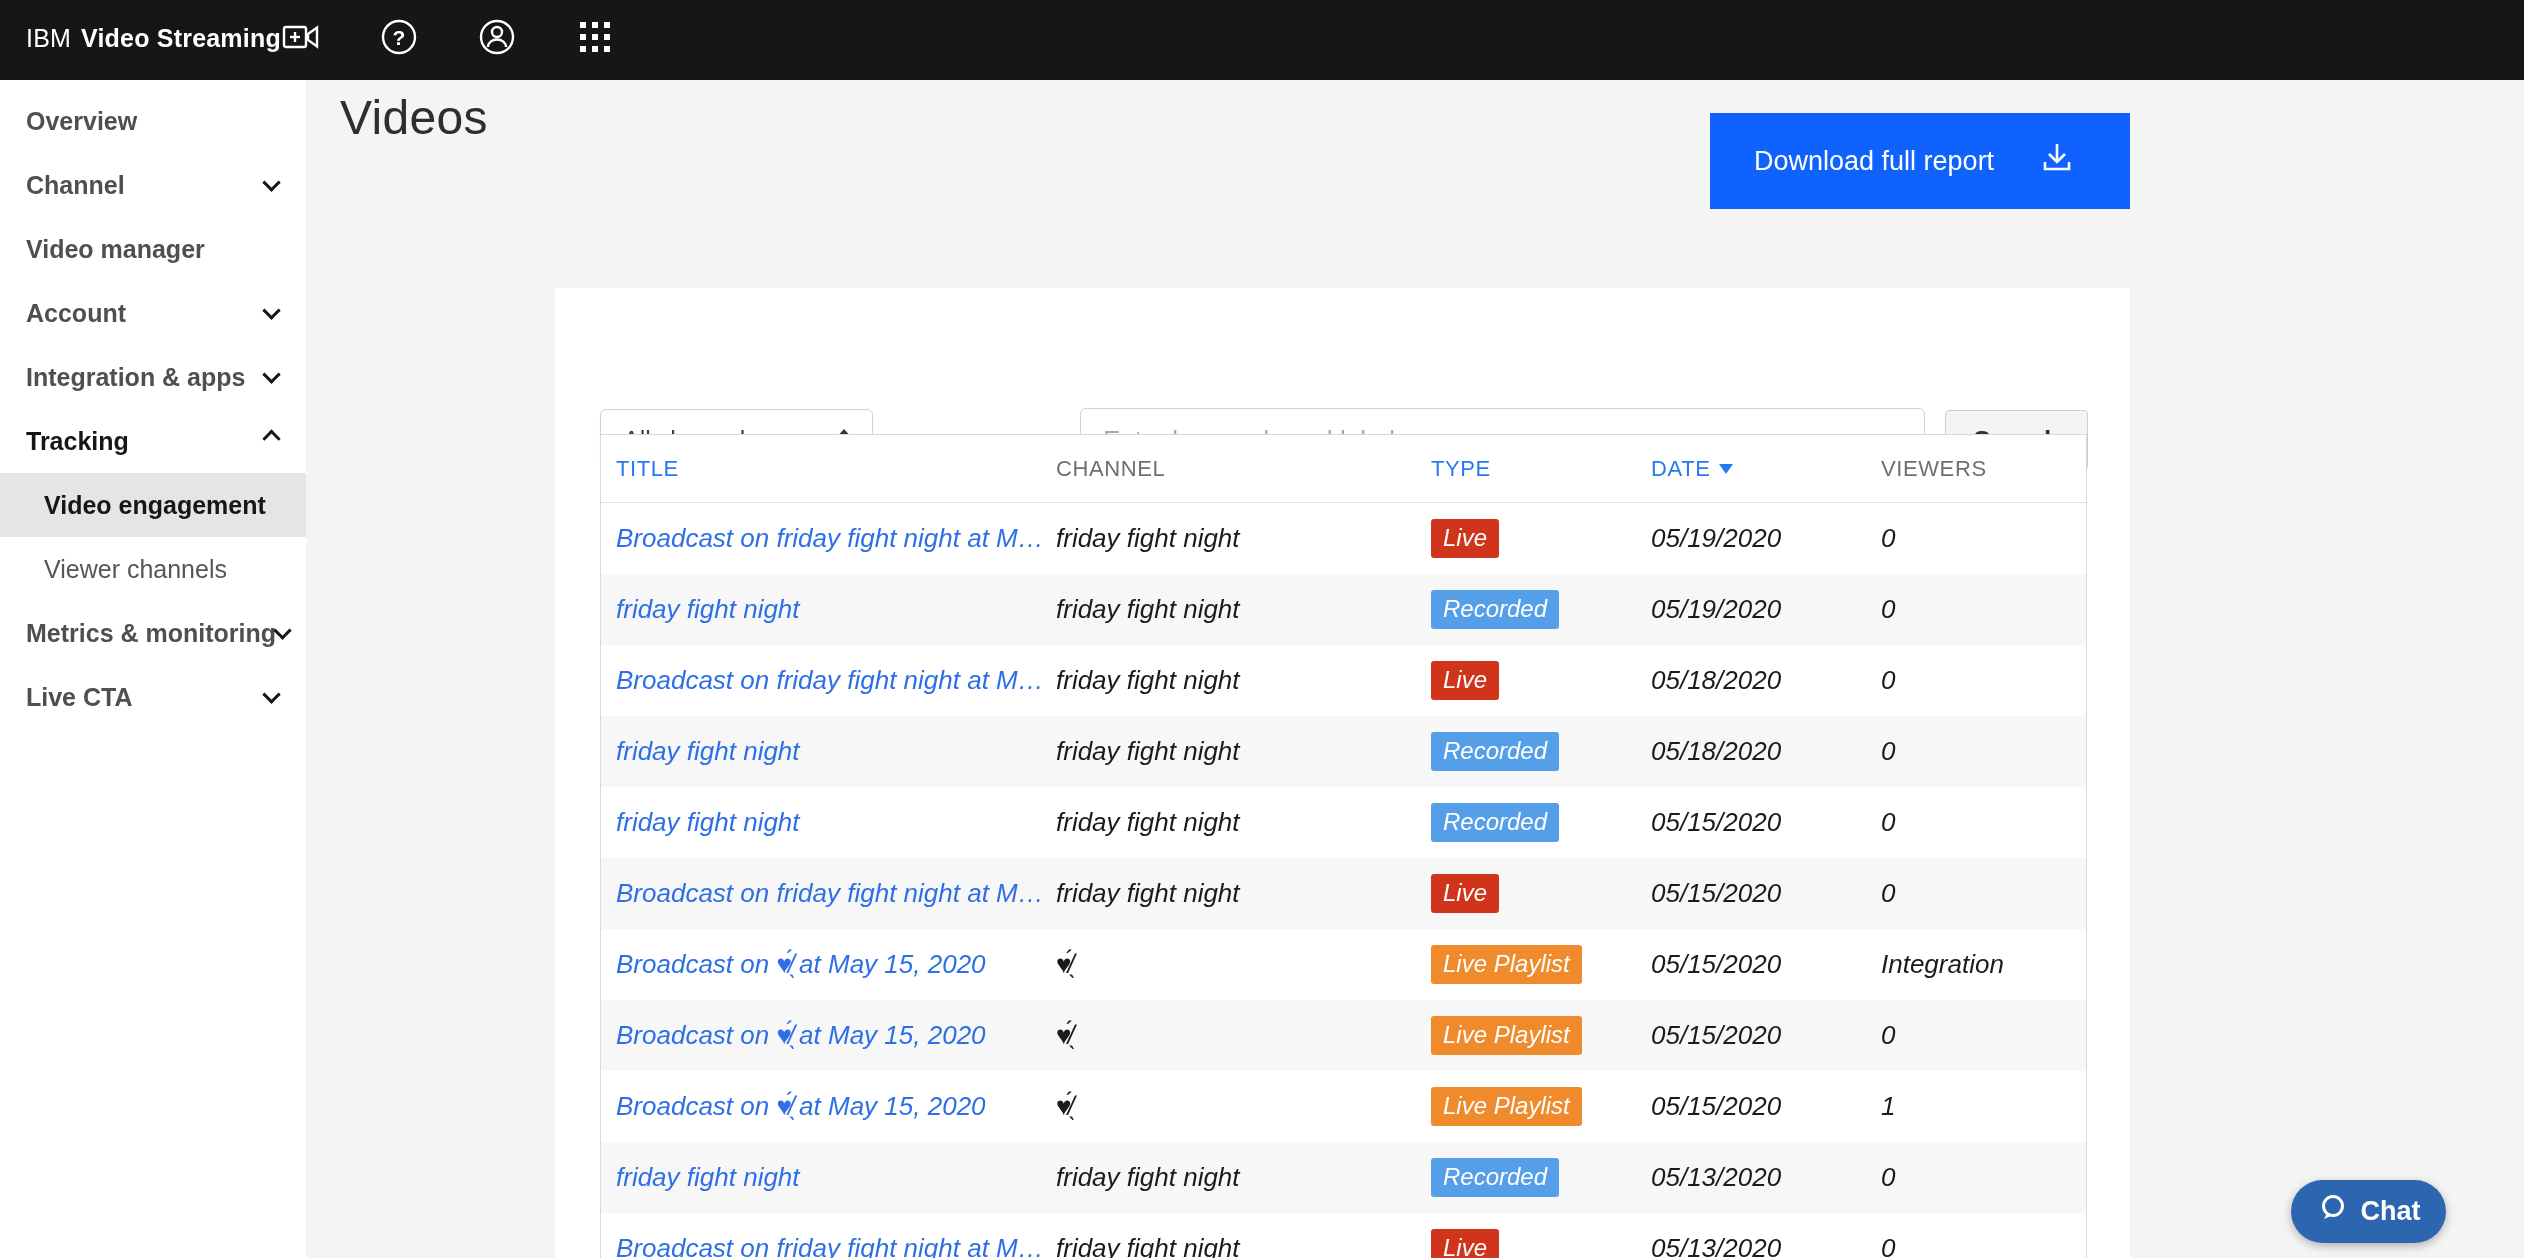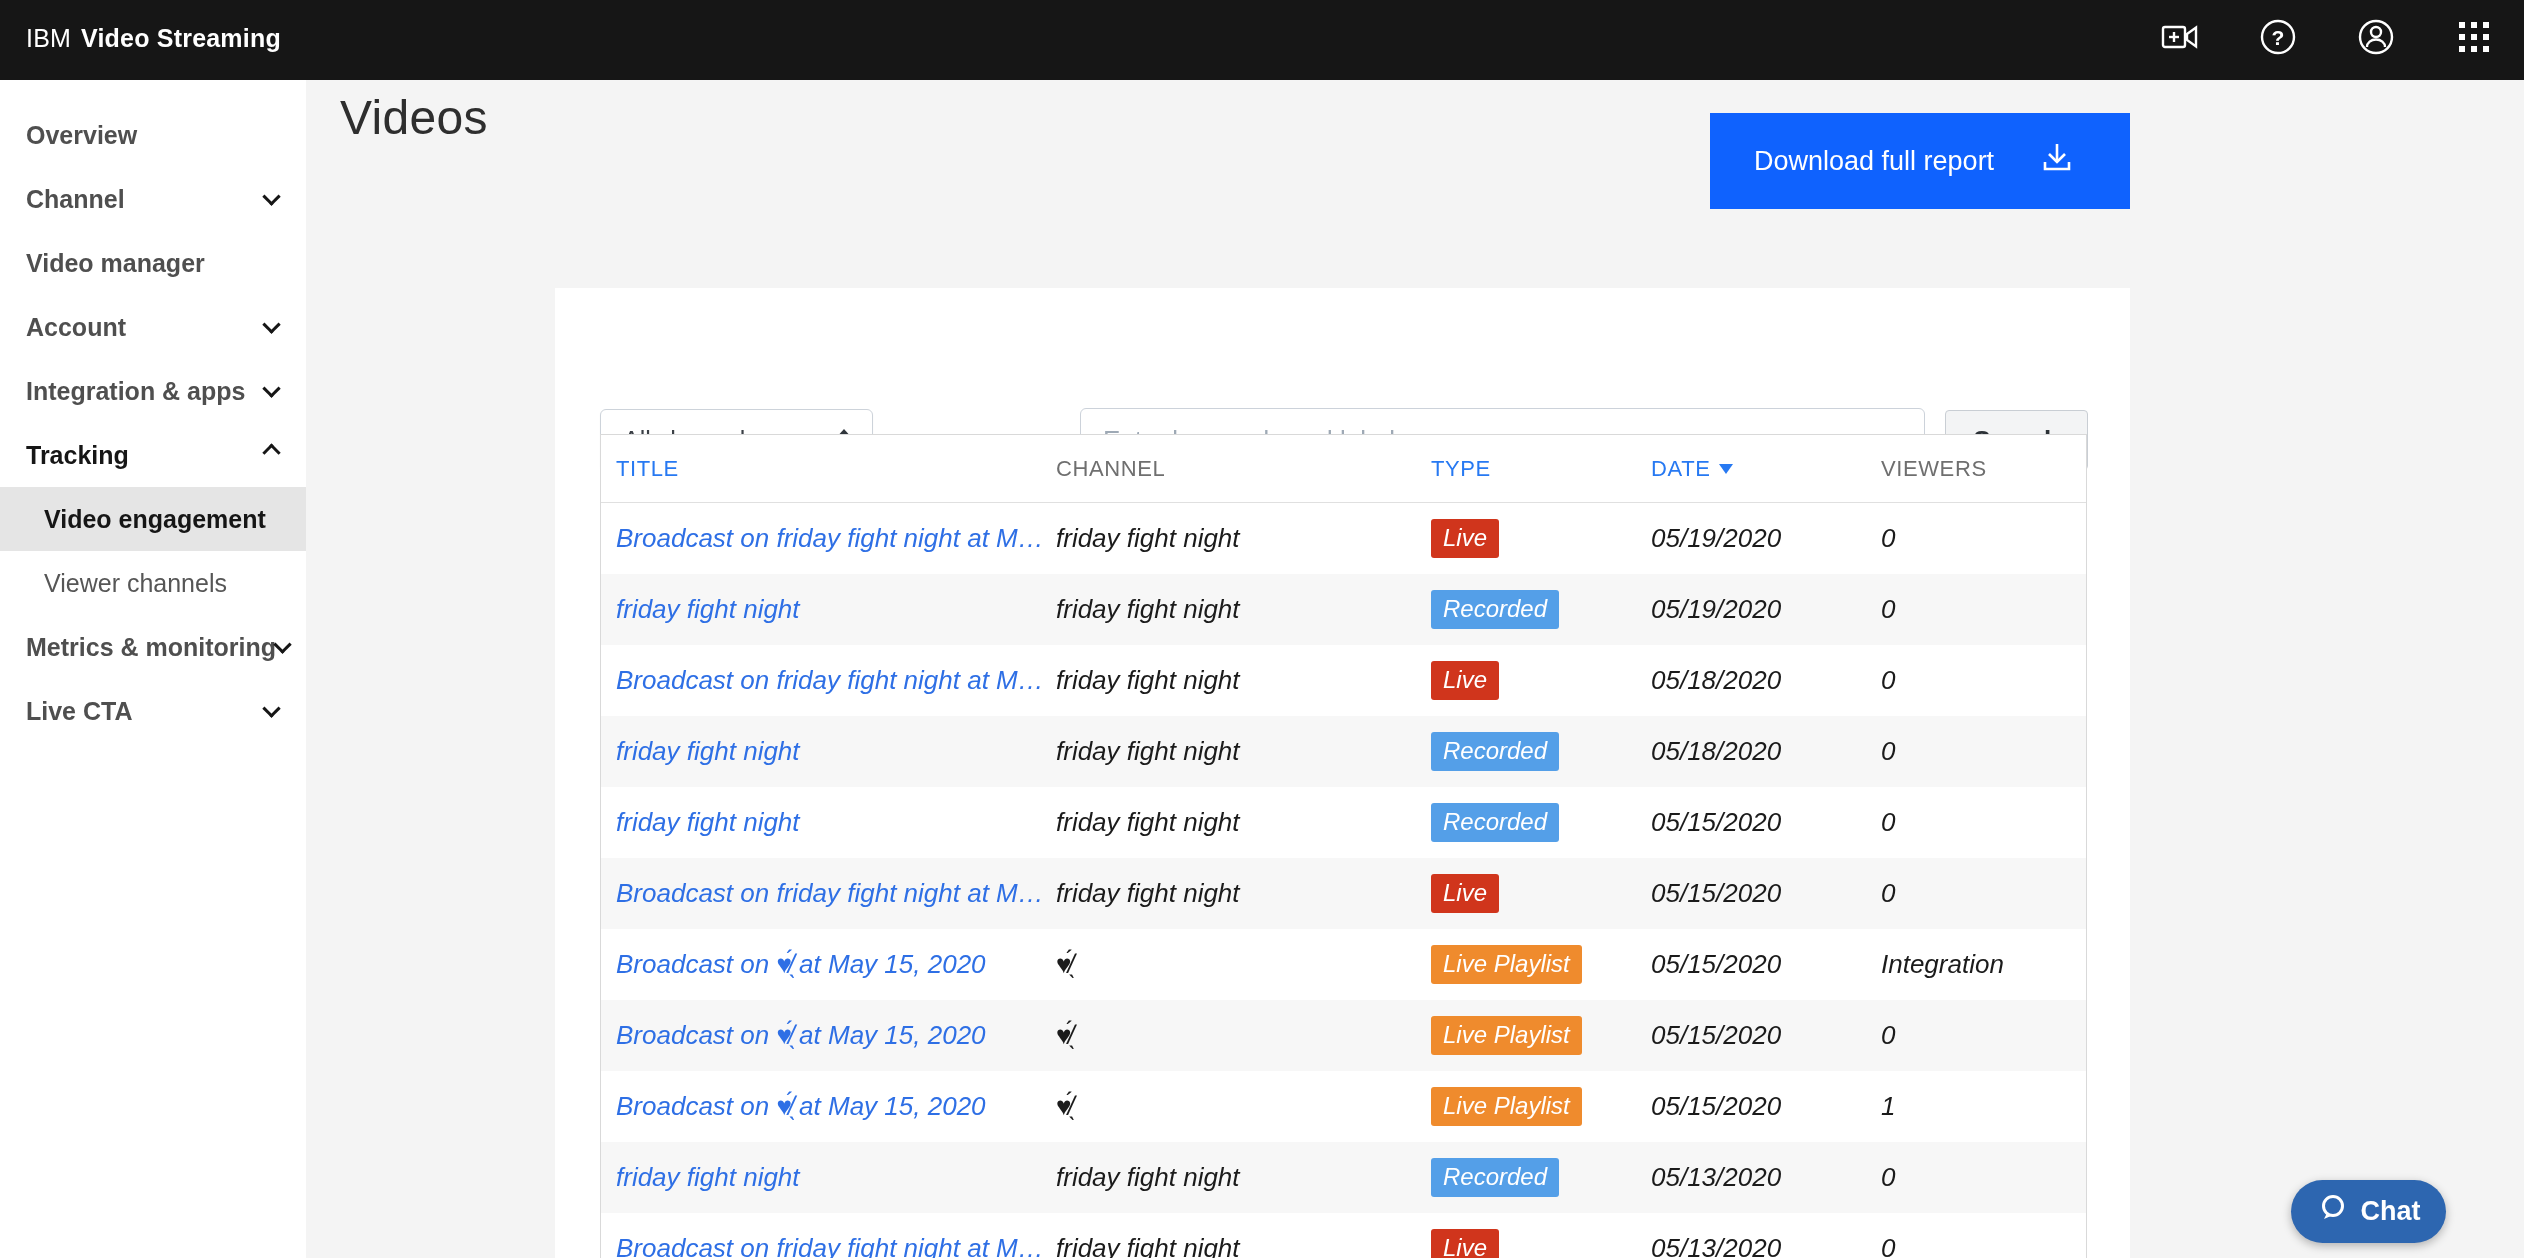--- a/index.html
+++ b/index.html
@@ -1,32 +1,32 @@
 <!DOCTYPE html>
 <html style="--accent: #0f62fe; --link: #2e6fe5; --colhead: #2779f2; --chat: #2d66b0;"><head>
 <meta charset="utf-8">
 <style>
   * { margin:0; padding:0; box-sizing:border-box; }
   html,body { width:2524px; height:1258px; overflow:hidden; background:#f4f4f4;
               font-family:"Liberation Sans", sans-serif; }
 
   
   .app-header { position:absolute; left:0; top:0; width:2524px; height:80px;
-    background:#161616; display:flex; align-items:center; justify-content:space-between;
+    background:#161616; display:flex; align-items:center; 
     padding:0 30px 4px 26px; z-index:5; }
   .brand { color:#fff; font-size:25px; letter-spacing:.2px; }
   .brand .pfx { font-weight:400; margin-right:10px; }
   .brand .nm  { font-weight:700; }
   .hdr-actions { display:flex; align-items:center; gap:58px; }
   .hdr-btn { background:none; border:none; cursor:pointer; width:40px; height:40px;
     display:flex; align-items:center; justify-content:center; }
 
   
   .sidebar { position:absolute; left:0; top:80px; width:306px; height:1178px;
-    background:#fff; padding-top:23px; z-index:2; }
+    background:#fff; padding-top:9px; z-index:2; }
   .side-item { position:relative; height:64px; display:flex; align-items:center;
     padding:0 28px 0 26px; cursor:pointer; color:#4f4f4f; font-size:25px; font-weight:700; }
   .side-item .side-label { flex:1; white-space:nowrap; }
   .side-item.child { padding-left:44px; font-weight:400; color:#565656; }
   .side-item.emphasis { color:#161616; }
   .side-item.selected { background:#e5e5e5; color:#161616; font-weight:700; }
   .chev { width:13px; height:13px; border-right:3px solid #161616; border-bottom:3px solid #161616;
     display:inline-block; flex:none; }
   .chev.down { transform:rotate(45deg) translate(-2px,-2px); }
   .chev.up   { transform:rotate(225deg) translate(2px,2px); }

